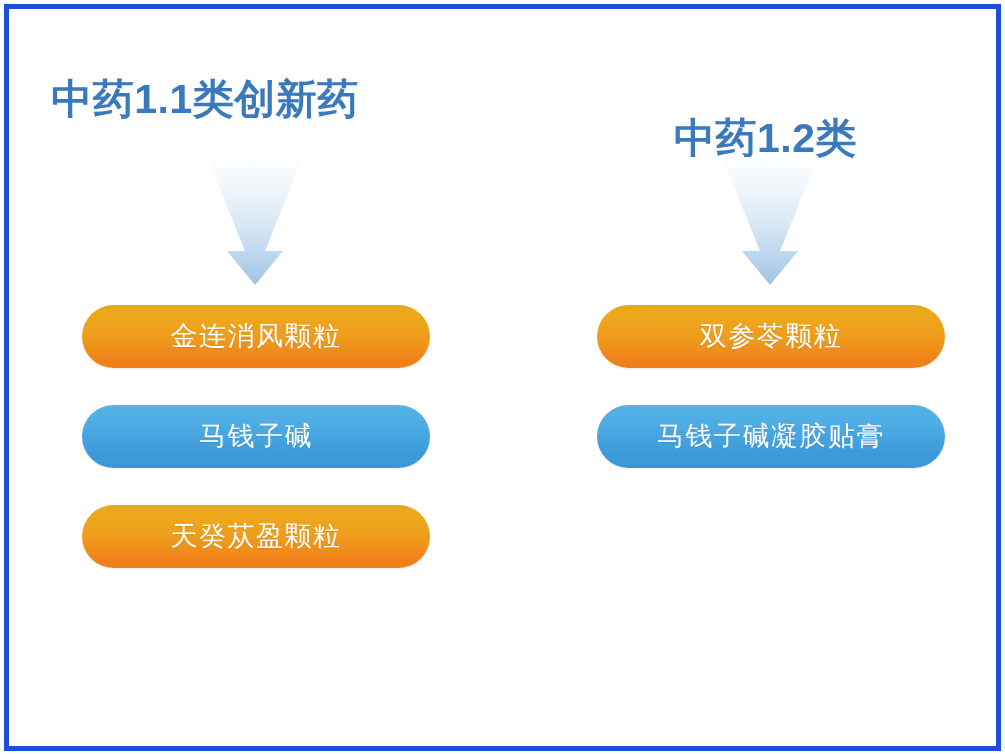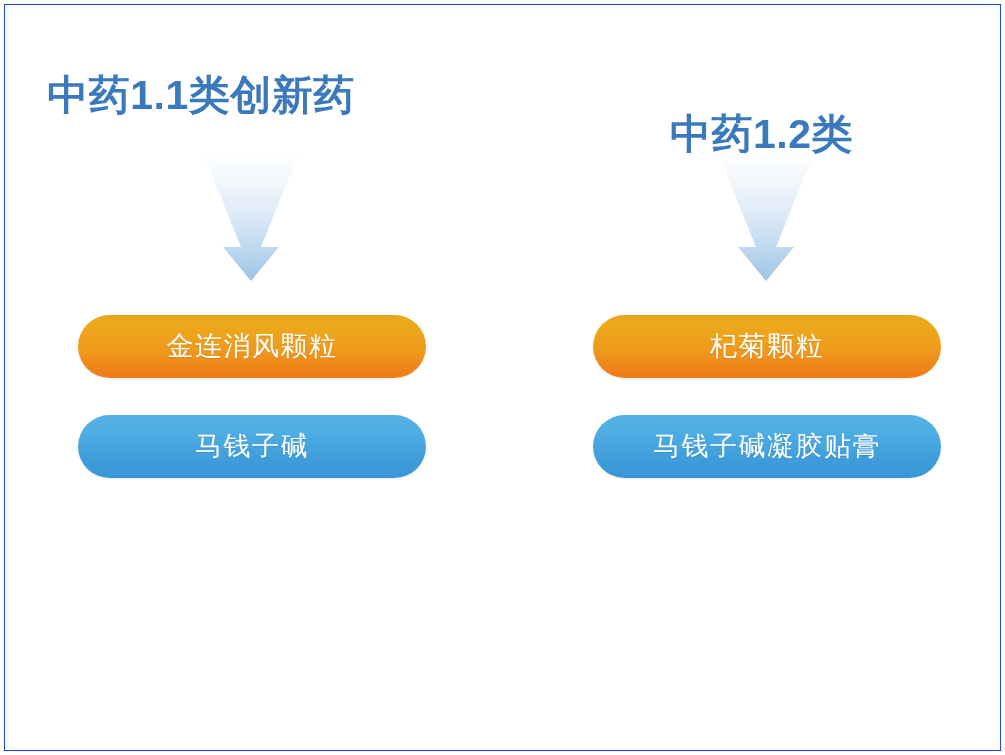--- a/index.html
+++ b/index.html
@@ -15,21 +15,21 @@
   }
 
   
   .slide-frame {
     position: absolute;
     left: 4px;
     top: 4px;
     width: 997px;
     height: 747px;
     background: #ffffff;
-    border: 1px solid #1d4ed8;
+    border: 5px solid #1d4ed8;
     box-sizing: border-box;
     box-shadow: 0 0 2px rgba(0,0,0,0.07);
     overflow: hidden;
   }
 
   .canvas {
     position: absolute;
     inset: 0;
   }
 
@@ -65,21 +65,21 @@
     width: 100px;
     height: 132px;
   }
   .column.left  .arrow-wrap { left: 196px; }
   .column.right .arrow-wrap { left: 211px; }
   .arrow-wrap svg { display: block; width: 100%; height: 100%; }
 
   
   .pill-stack {
     position: absolute;
-    top: 310px;
+    top: 296px;
     width: 348px;
   }
   .column.left  .pill-stack { left: 73px; }
   .column.right .pill-stack { left: 88px; }
 
   .pill {
     position: relative;
     width: 348px;
     height: 63px;
     border-radius: 32px;
@@ -133,20 +133,23 @@
         </svg>
       </div>
 
       <div class="pill-stack">
         <div class="pill orange">
           <span class="pill-label">金连消风颗粒</span>
         </div>
         <div class="pill blue">
           <span class="pill-label">马钱子碱</span>
         </div>
+        <div class="pill orange">
+          <span class="pill-label">天癸苁盈颗粒</span>
+        </div>
       </div>
     </div>
 
     <div class="column right">
       <div class="col-title">中药1.2类</div>
 
       <div class="arrow-wrap">
         <svg viewBox="0 0 100 132" xmlns="http://www.w3.org/2000/svg" aria-hidden="true">
           <defs>
             <linearGradient id="arrowGradRight" x1="0" y1="0" x2="0" y2="1">
@@ -156,21 +159,21 @@
               <stop offset="76%" stop-color="#bcd7ee"></stop>
               <stop offset="100%" stop-color="#9ec3e4"></stop>
             </linearGradient>
           </defs>
           <path d="M2,2 L98,2 L60,96 L78,96 L50,130 L22,96 L40,96 Z" fill="url(#arrowGradRight)"></path>
         </svg>
       </div>
 
       <div class="pill-stack">
         <div class="pill orange">
-          <span class="pill-label">杞菊颗粒</span>
+          <span class="pill-label">双参苓颗粒</span>
         </div>
         <div class="pill blue">
           <span class="pill-label">马钱子碱凝胶贴膏</span>
         </div>
       </div>
     </div>
 
   </div>
 </div>
 

